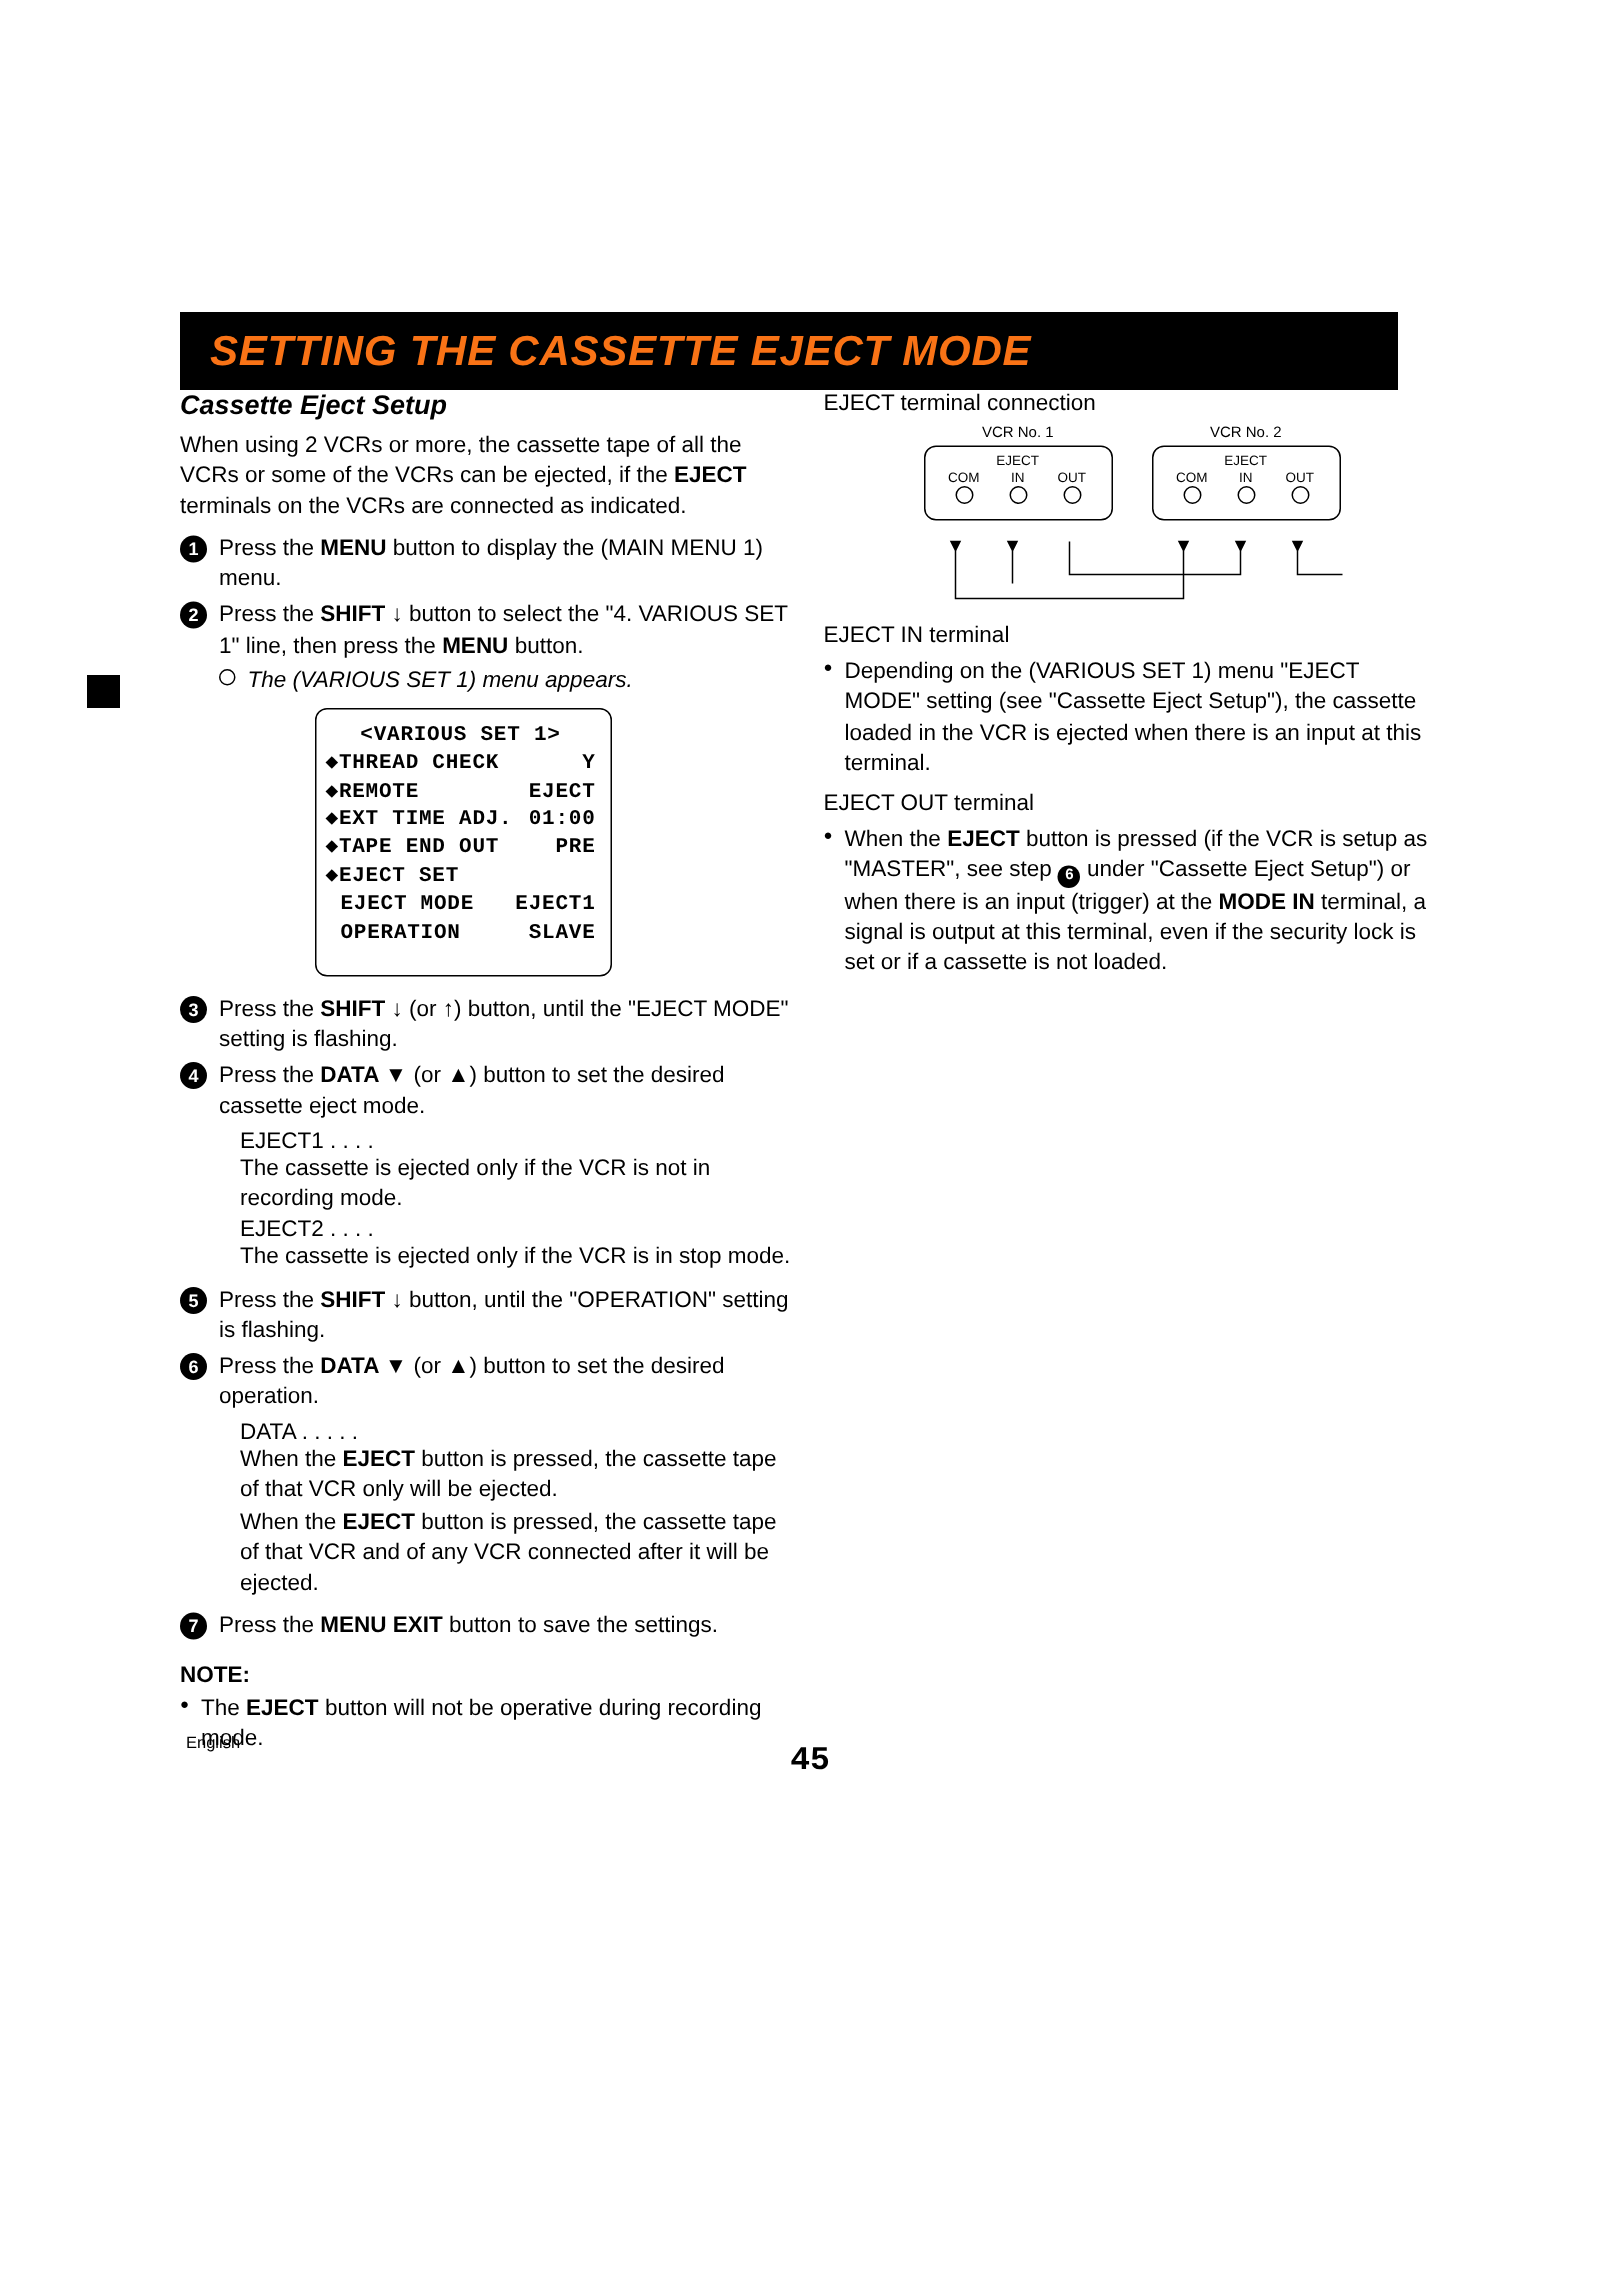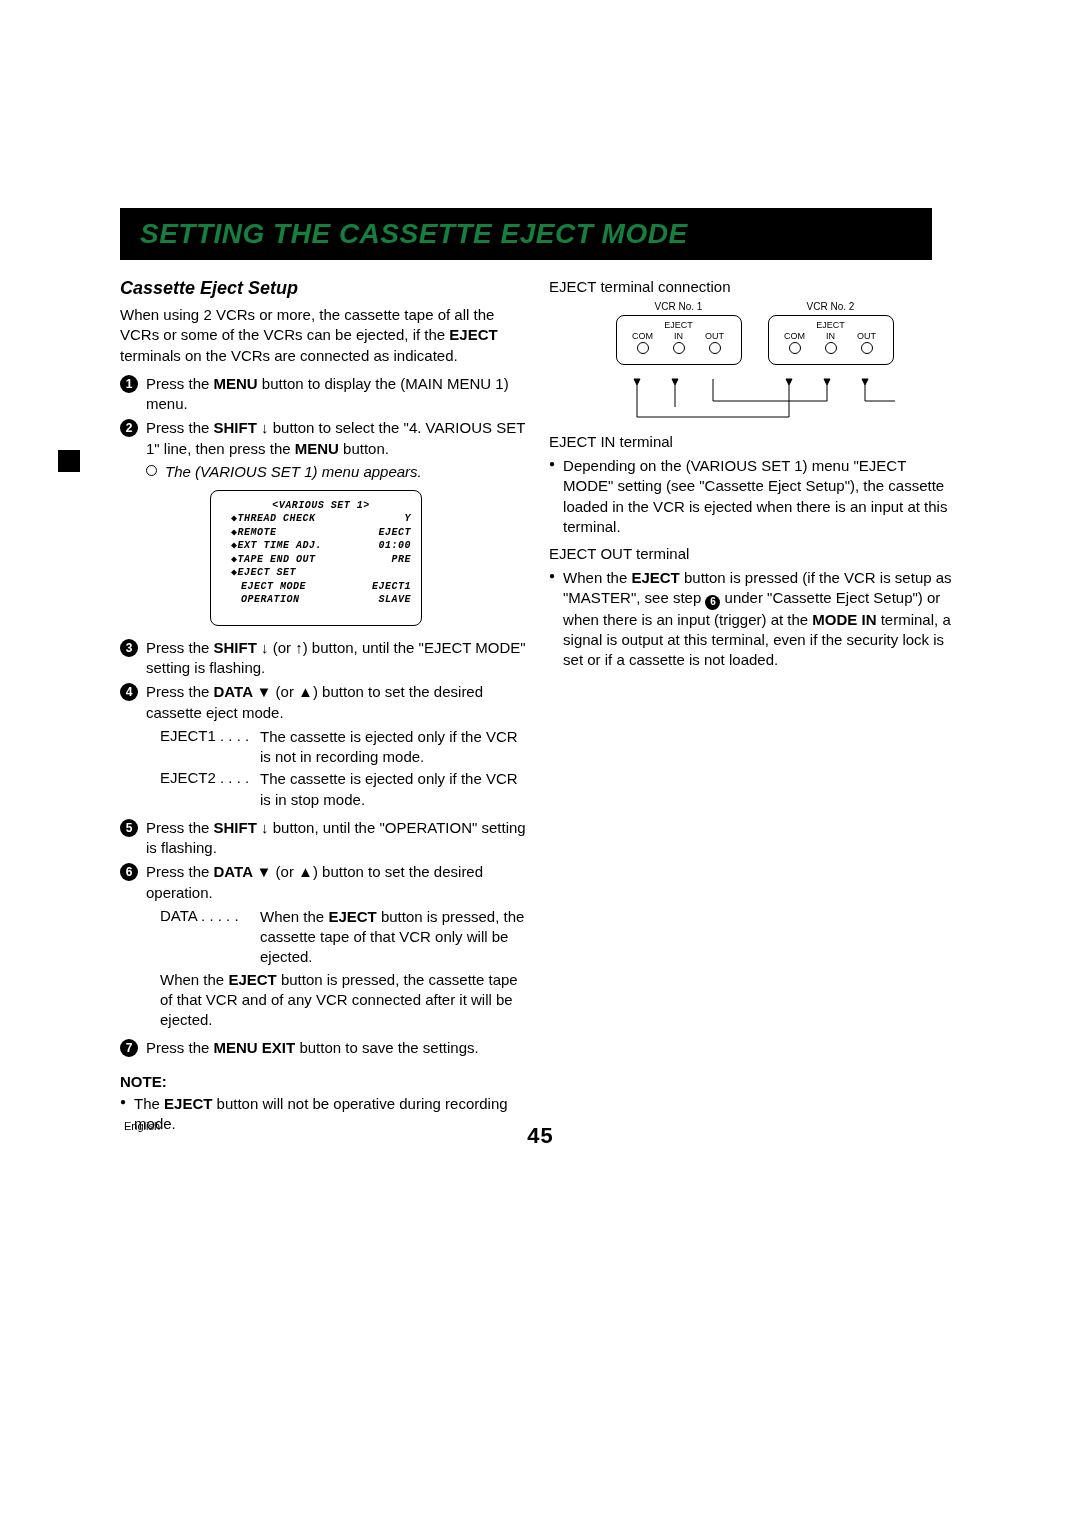--- a/index.html
+++ b/index.html
@@ -18,32 +18,31 @@
   }
   .title-bar {
     background: #000;
     border: 4px solid #000;
     padding: 6px 10px;
     display: inline-block;
     width: calc(100% - 28px);
     box-sizing: border-box;
   }
   .title-bar span {
-    color: #15803d;
+    color: #f97316;
     font-size: 28px;
     font-weight: bold;
     letter-spacing: 0.5px;
     font-style: italic;
     display: inline-block;
     margin-left: 6px;
   }
   .columns {
     display: flex;
     gap: 18px;
-    margin-top: 18px;
   }
   .col {
     flex: 1;
     min-width: 0;
   }
   h2.section {
     font-size: 18px;
     font-style: italic;
     font-weight: bold;
     margin: 0 0 6px 0;
@@ -91,44 +90,44 @@
     border-radius: 50%;
     margin-right: 8px;
     vertical-align: 1px;
   }
   .menu-box {
     margin: 10px 0 12px 90px;
     width: 180px;
     border: 1px solid #000;
     border-radius: 8px;
     font-family: "Courier New", monospace;
-    font-size: 10px;
-    font-weight: bold;
-    padding: 8px 10px 18px 20px;
+    font-size: 14px;
+    font-weight: bold;
+    padding: 8px 10px 18px 6px;
     line-height: 1.35;
     letter-spacing: 0.5px;
-    font-style: italic;
   }
   .menu-row {
     display: flex;
     justify-content: space-between;
     white-space: pre;
   }
   .sub-row {
     display: flex;
     justify-content: space-between;
     white-space: pre;
     padding-left: 10px;
   }
   .def-list {
     margin: 4px 0 8px 40px;
   }
   .def-row {
     display: flex;
     margin: 2px 0;
+    flex-direction: column;
   }
   .def-row .label {
     width: 100px;
     flex-shrink: 0;
   }
   .def-row .desc {
     flex: 1;
     line-height: 1.35;
   }
   .note-head {

